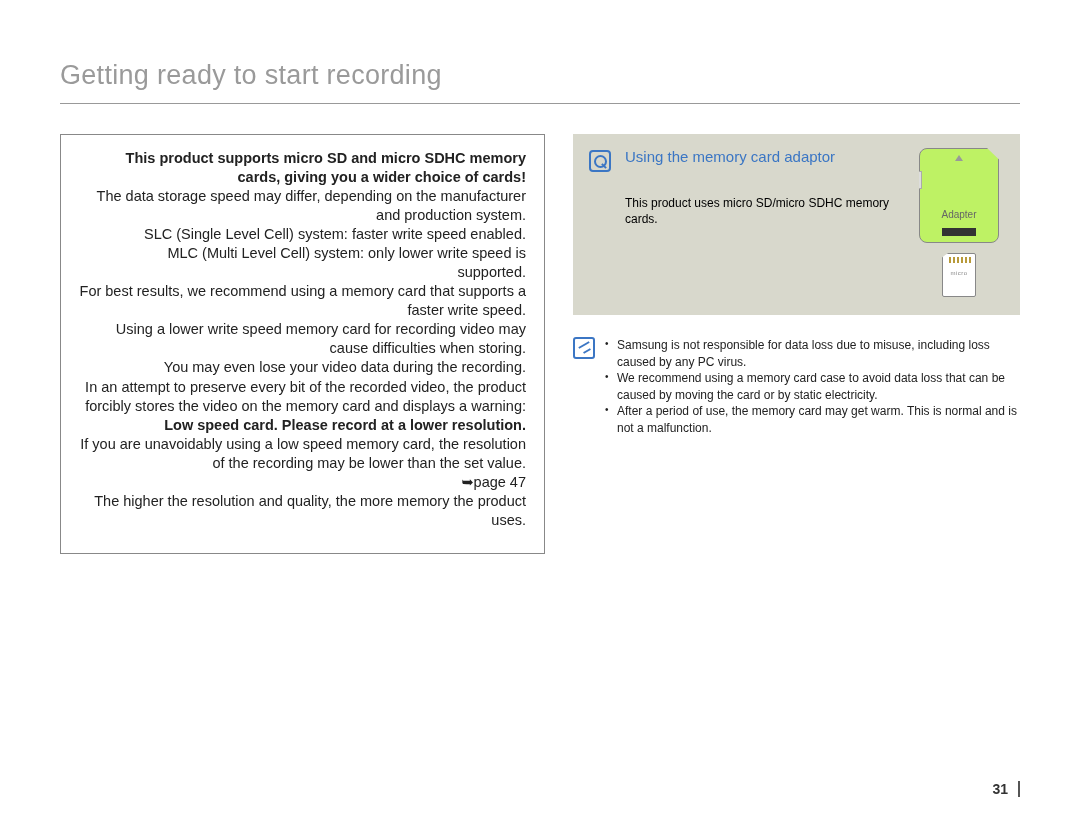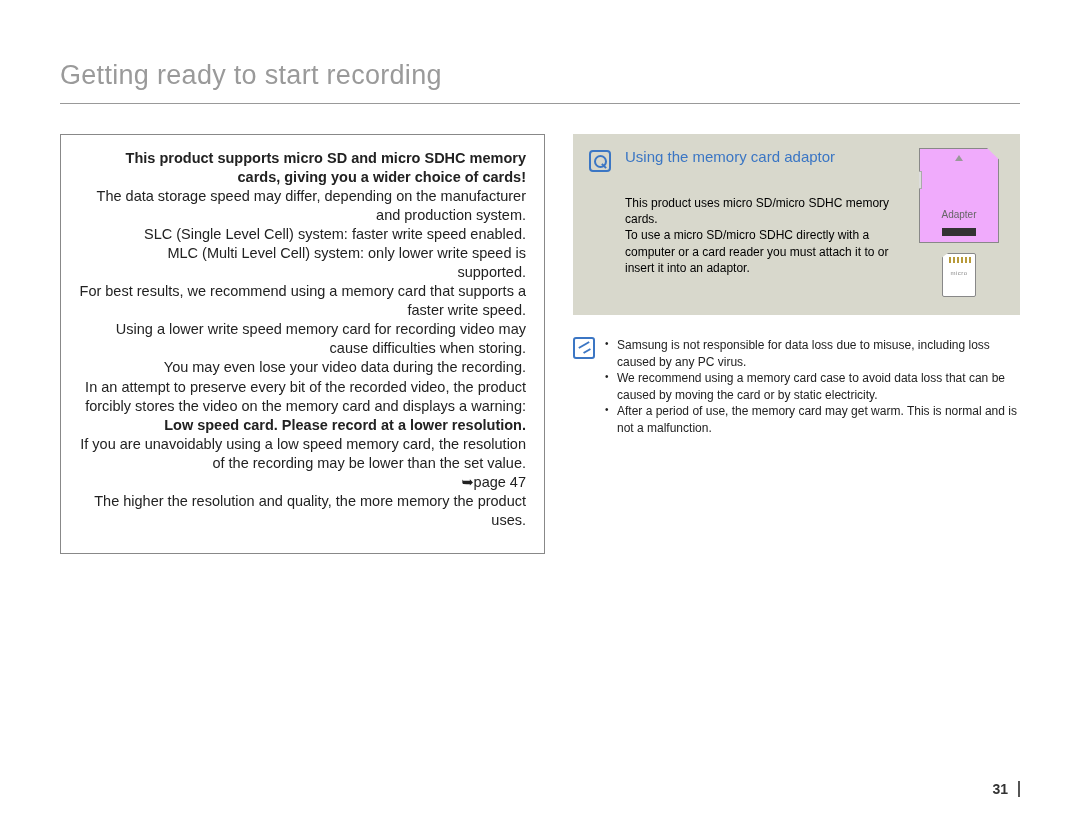--- a/index.html
+++ b/index.html
@@ -87,22 +87,22 @@
     width: 6px; height: 2px;
     background: #3b76c4;
     transform: rotate(45deg);
     bottom: 3px; right: 2px;
   }
   .adapter-illus {
     width: 90px; flex-shrink: 0;
     display: flex; flex-direction: column; align-items: center;
   }
   .sd-adapter {
-    width: 80px; height: 95px; background: #f0abfc;
-    border: 1px solid #888; border-radius: 0;
+    width: 80px; height: 95px; background: #bef264;
+    border: 1px solid #888; border-radius: 8px;
     position: relative;
     clip-path: polygon(0 0, 85% 0, 100% 12%, 100% 100%, 0 100%);
   }
   .sd-adapter .lock {
     position: absolute; left: -4px; top: 22px; width: 6px; height: 18px;
     background: #ddd; border: 1px solid #aaa;
   }
   .sd-adapter .label {
     position: absolute; bottom: 22px; left: 0; right: 0;
     text-align: center; font-size: 10px; color: #666;
@@ -182,21 +182,20 @@
   </div>
 
   <div class="col-right">
     <div class="tip-box">
       <div class="mag-icon"></div>
       <div class="tip-content-wrap">
         <div class="tip-text-col">
           <div class="tip-title">Using the memory card adaptor</div>
           <div class="tip-body">
             <div>This product uses micro SD/micro SDHC memory cards.</div>
-            <div>To use a micro SD/micro SDHC directly with a computer or a card reader you must attach it to or insert it into an adaptor.</div>
           </div>
         </div>
         <div class="adapter-illus">
           <div class="sd-adapter">
             <div class="tri"></div>
             <div class="lock"></div>
             <div class="label">Adapter</div>
             <div class="slot"></div>
           </div>
           <div class="micro-sd">

